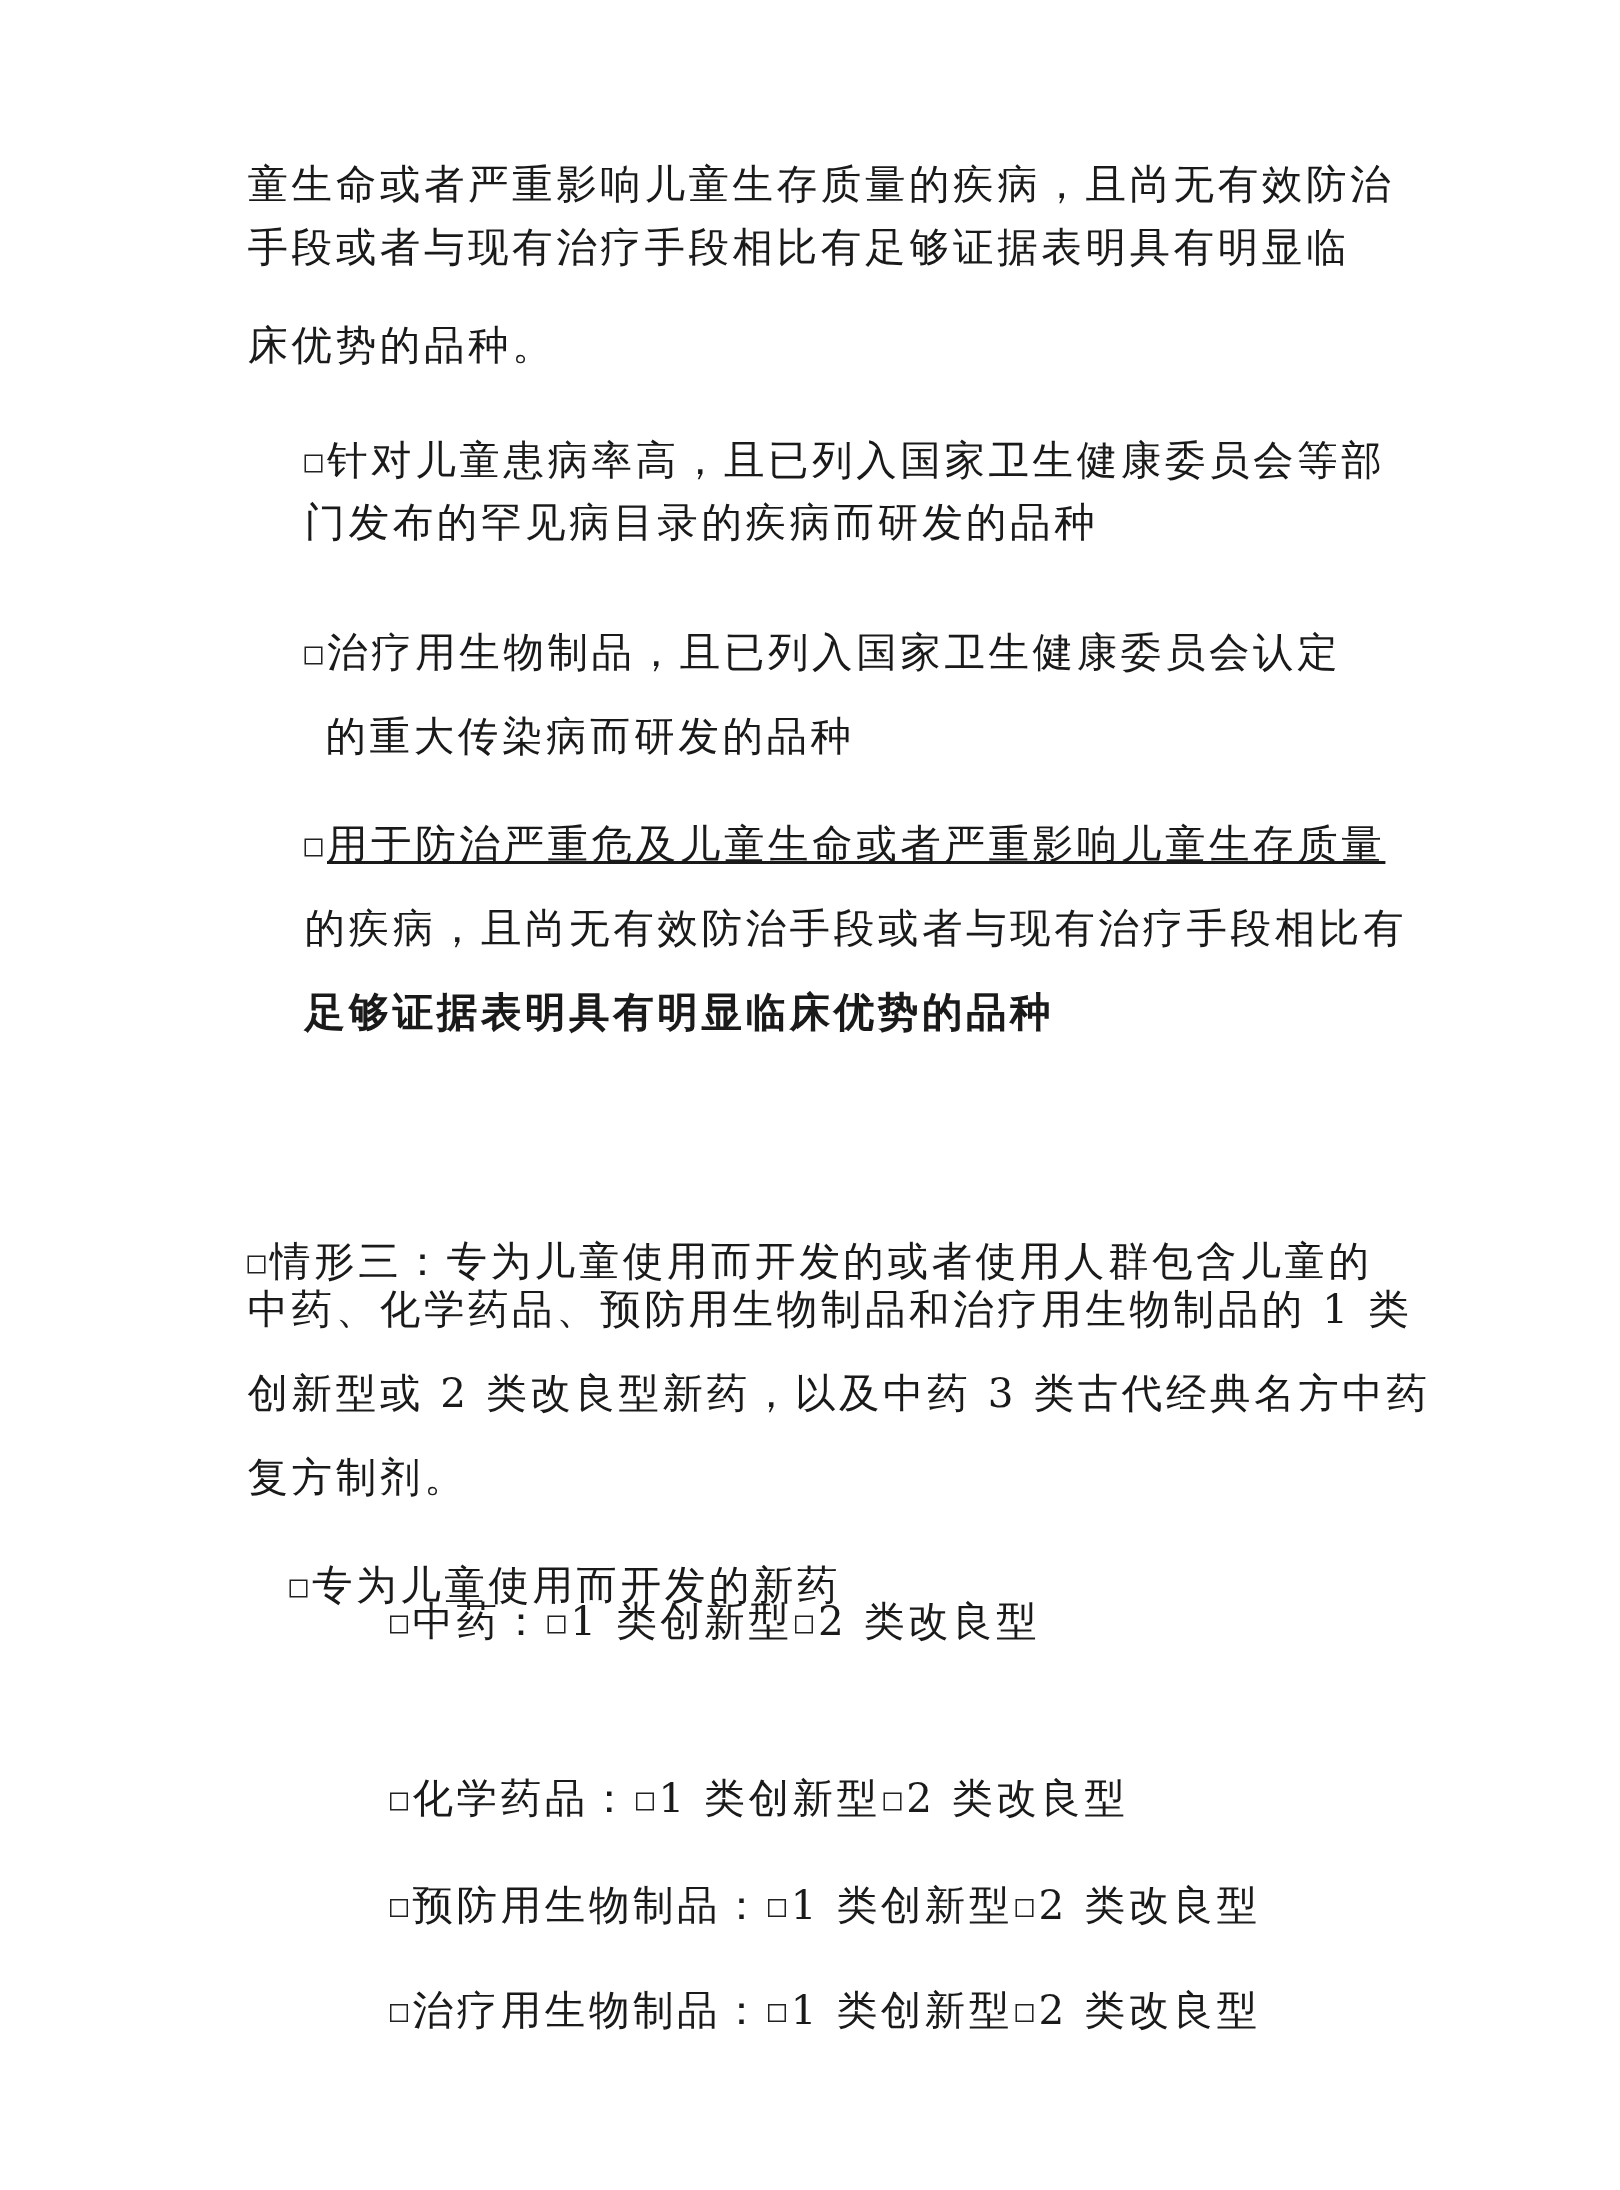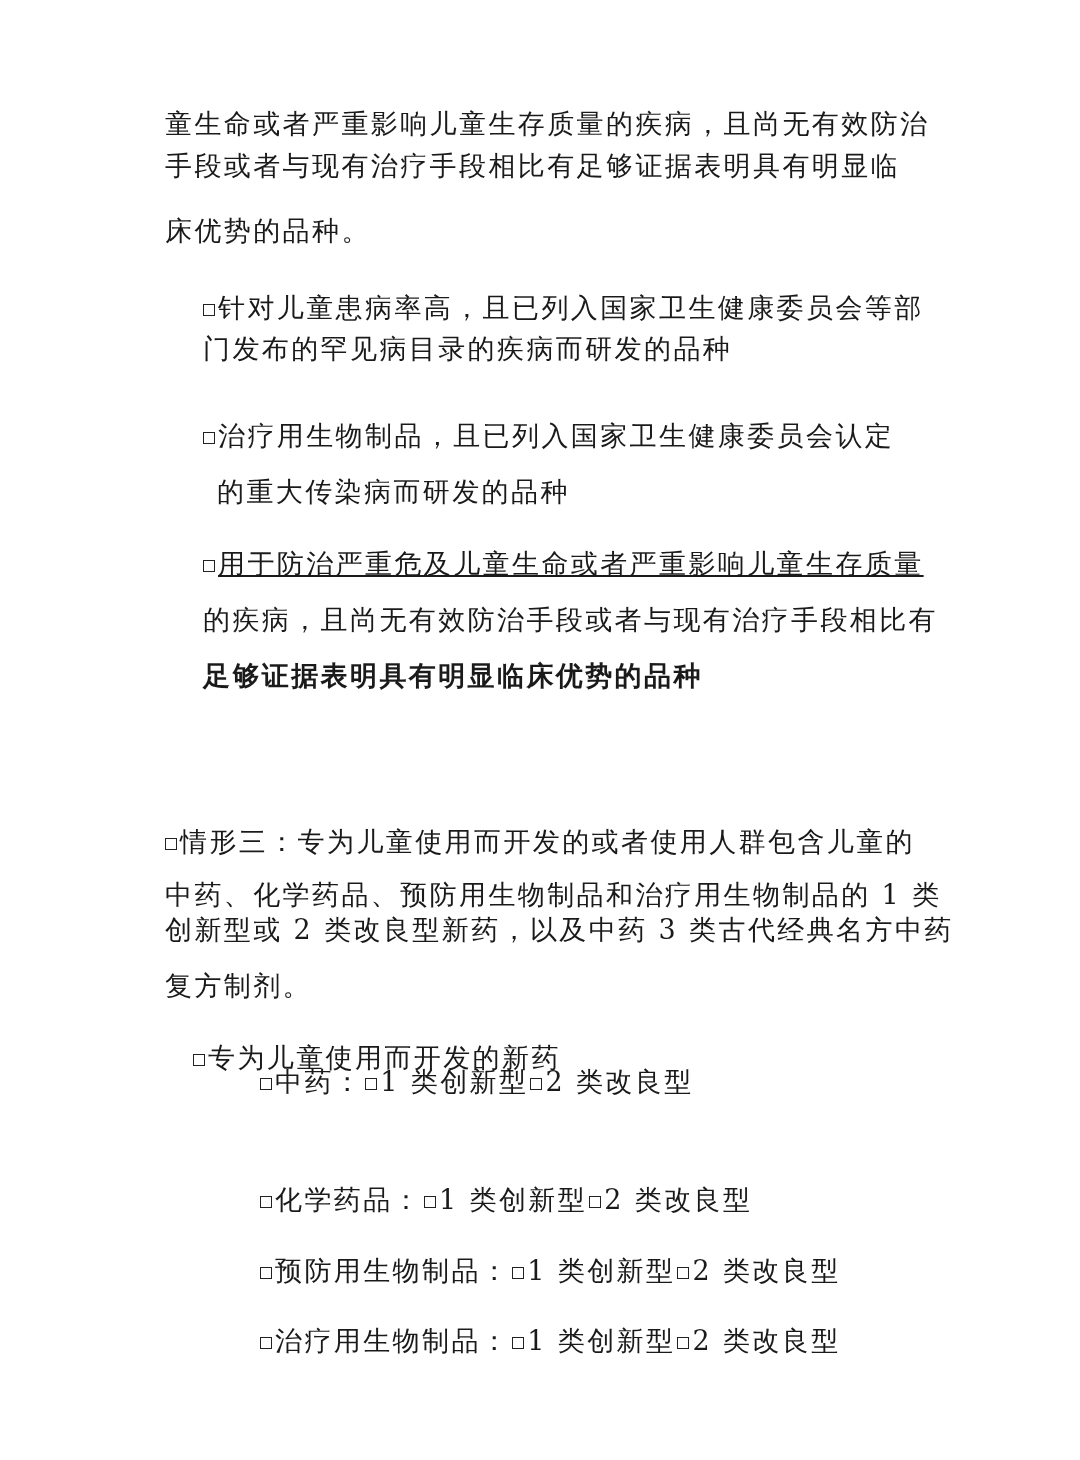--- a/index.html
+++ b/index.html
@@ -52,21 +52,21 @@
 
 <div class="line" style="left:203px; top:546px;text-decoration:underline;">
   <span class="cb"></span><span>用于防治严重危及儿童生命或者严重影响儿童生存质量</span>
 </div>
 <div class="line" style="left:203px; top:602px;">的疾病，且尚无有效防治手段或者与现有治疗手段相比有</div>
 <div class="line" style="left:203px; top:658px;font-weight:bold;">足够证据表明具有明显临床优势的品种</div>
 
 <div class="line" style="left:165px; top:824px;text-align:right;">
   <span class="cb"></span><span>情形三：专为儿童使用而开发的或者使用人群包含儿童的</span>
 </div>
-<div class="line" style="left:165px; top:856px;margin-top:21px;">中药、化学药品、预防用生物制品和治疗用生物制品的 1 类</div>
+<div class="line" style="left:165px; top:856px;">中药、化学药品、预防用生物制品和治疗用生物制品的 1 类</div>
 <div class="line" style="left:165px; top:912px;text-align:center;">创新型或 2 类改良型新药，以及中药 3 类古代经典名方中药</div>
 <div class="line" style="left:165px; top:968px;">复方制剂。</div>
 
 <div class="line" style="left:193px; top:1040px;">
   <span class="cb"></span><span>专为儿童使用而开发的新药</span>
 </div>
 
 <div class="line" style="left:260px; top:1064px;">
   <span class="cb"></span><span>中药：</span><span class="cb inline-cb"></span><span>1 类创新型</span><span class="cb inline-cb"></span><span>2 类改良型</span>
 </div>

